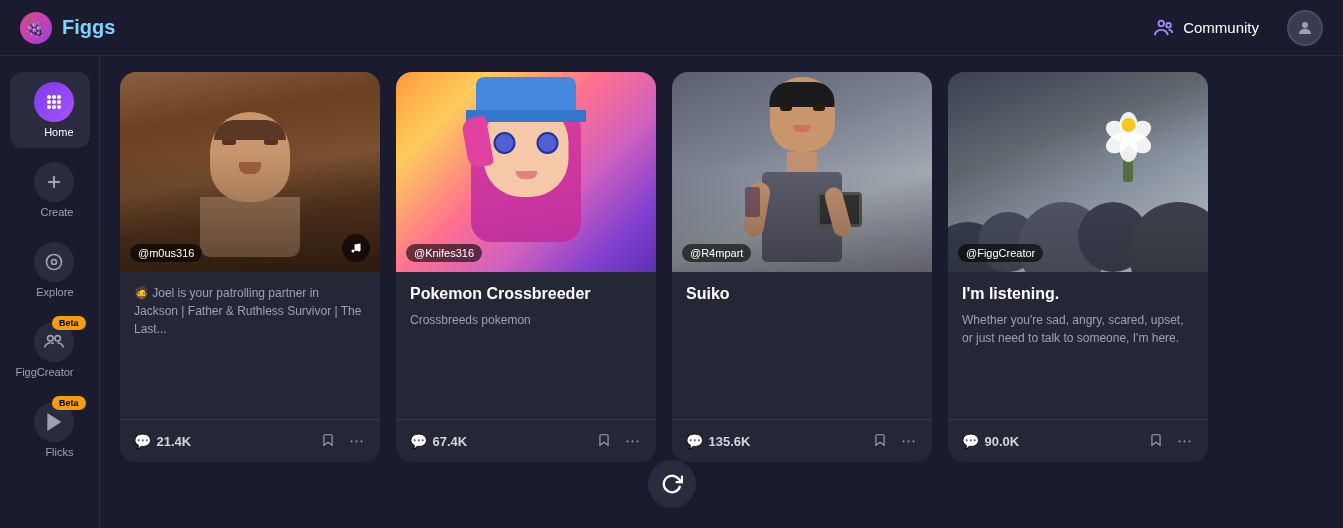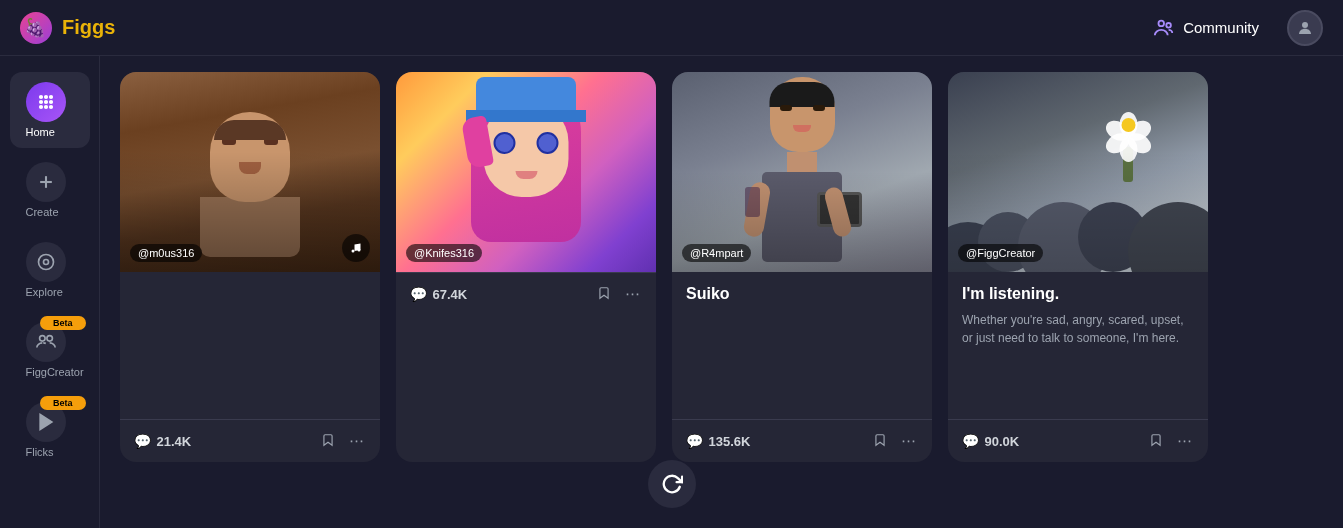--- a/index.html
+++ b/index.html
@@ -36,21 +36,21 @@
       border-radius: 50%;
       background: linear-gradient(135deg, #e84393, #9b3fd8);
       display: flex;
       align-items: center;
       justify-content: center;
       font-size: 18px;
     }
     .logo-text {
       font-size: 20px;
       font-weight: 700;
-      color: #eab308;
+      color: #7dd3fc;
     }
     .header-right {
       display: flex;
       align-items: center;
       gap: 16px;
     }
     .community-btn {
       display: flex;
       align-items: center;
       gap: 8px;
@@ -94,21 +94,21 @@
       flex-direction: column;
       align-items: center;
       padding: 16px 0;
       gap: 4px;
       flex-shrink: 0;
       border-right: 1px solid #2a2b3e;
     }
     .sidebar-item {
       display: flex;
       flex-direction: column;
-      align-items: flex-start;
+      align-items: flex-end;
       gap: 4px;
       padding: 10px 16px;
       cursor: pointer;
       border-radius: 12px;
       width: 80px;
       position: relative;
     }
     .sidebar-item.active {
       background-color: #2a2b3e;
     }
@@ -134,21 +134,21 @@
       color: #ffffff;
     }
     .beta-badge {
       position: absolute;
       top: 4px;
       right: 4px;
       background-color: #f59e0b;
       color: #000;
       font-size: 9px;
       font-weight: 700;
-      padding: 2px 13px;
+      padding: 2px 7px;
       border-radius: 8px;
     }
 
     
     .content {
       flex: 1;
       overflow-x: auto;
       overflow-y: hidden;
       padding: 16px 20px;
       display: flex;
@@ -390,20 +390,21 @@
         <div class="card-badge">@m0us316</div>
         <div class="card-music-icon">
           <svg width="12" height="12" viewBox="0 0 24 24" fill="#ffffff">
               <path d="M9 18V5l12-2v13"></path>
               <circle cx="6" cy="18" r="3"></circle>
               <circle cx="18" cy="16" r="3"></circle>
             </svg>
         </div>
       </div>
       <div class="card-body">
+        <div class="card-description">🧔 Joel is your patrolling partner in Jackson | Father &amp; Ruthless Survivor | The Last...</div>
       </div>
       <div class="card-footer">
         <div class="card-stat">
           <span class="chat-icon">💬</span>
           <span>21.4K</span>
         </div>
         <div class="card-actions">
           <span class="action-icon">
             <svg width="14" height="14" viewBox="0 0 24 24" fill="none" stroke="#9ca3af" stroke-width="2">
                 <path d="M19 21l-7-5-7 5V5a2 2 0 0 1 2-2h10a2 2 0 0 1 2 2z"></path>
@@ -430,20 +431,24 @@
               <div style="position:absolute;top:30px;left:10px;width:22px;height:22px;background:#5060d0;border-radius:50%;border:2px solid #2030a0;"></div>
               <div style="position:absolute;top:30px;right:10px;width:22px;height:22px;background:#5060d0;border-radius:50%;border:2px solid #2030a0;"></div>
 
               <div style="position:absolute;bottom:18px;left:50%;transform:translateX(-50%);width:22px;height:8px;background:#e08080;border-radius:0 0 8px 8px;"></div>
             </div>
 
             <div style="position:absolute;top:35px;left:4px;width:25px;height:50px;background:#e040a0;border-radius:12px 5px 5px 12px;z-index:4;transform:rotate(-10deg);"></div>
           </div>
         </div>
         <div class="card-badge">@Knifes316</div>
+      </div>
+      <div class="card-body">
+        <div class="card-title">Pokemon Crossbreeder</div>
+        <div class="card-description">Crossbreeds pokemon</div>
       </div>
       <div class="card-footer">
         <div class="card-stat">
           <span class="chat-icon">💬</span>
           <span>67.4K</span>
         </div>
         <div class="card-actions">
           <span class="action-icon">
             <svg width="14" height="14" viewBox="0 0 24 24" fill="none" stroke="#9ca3af" stroke-width="2">
                 <path d="M19 21l-7-5-7 5V5a2 2 0 0 1 2-2h10a2 2 0 0 1 2 2z"></path>

